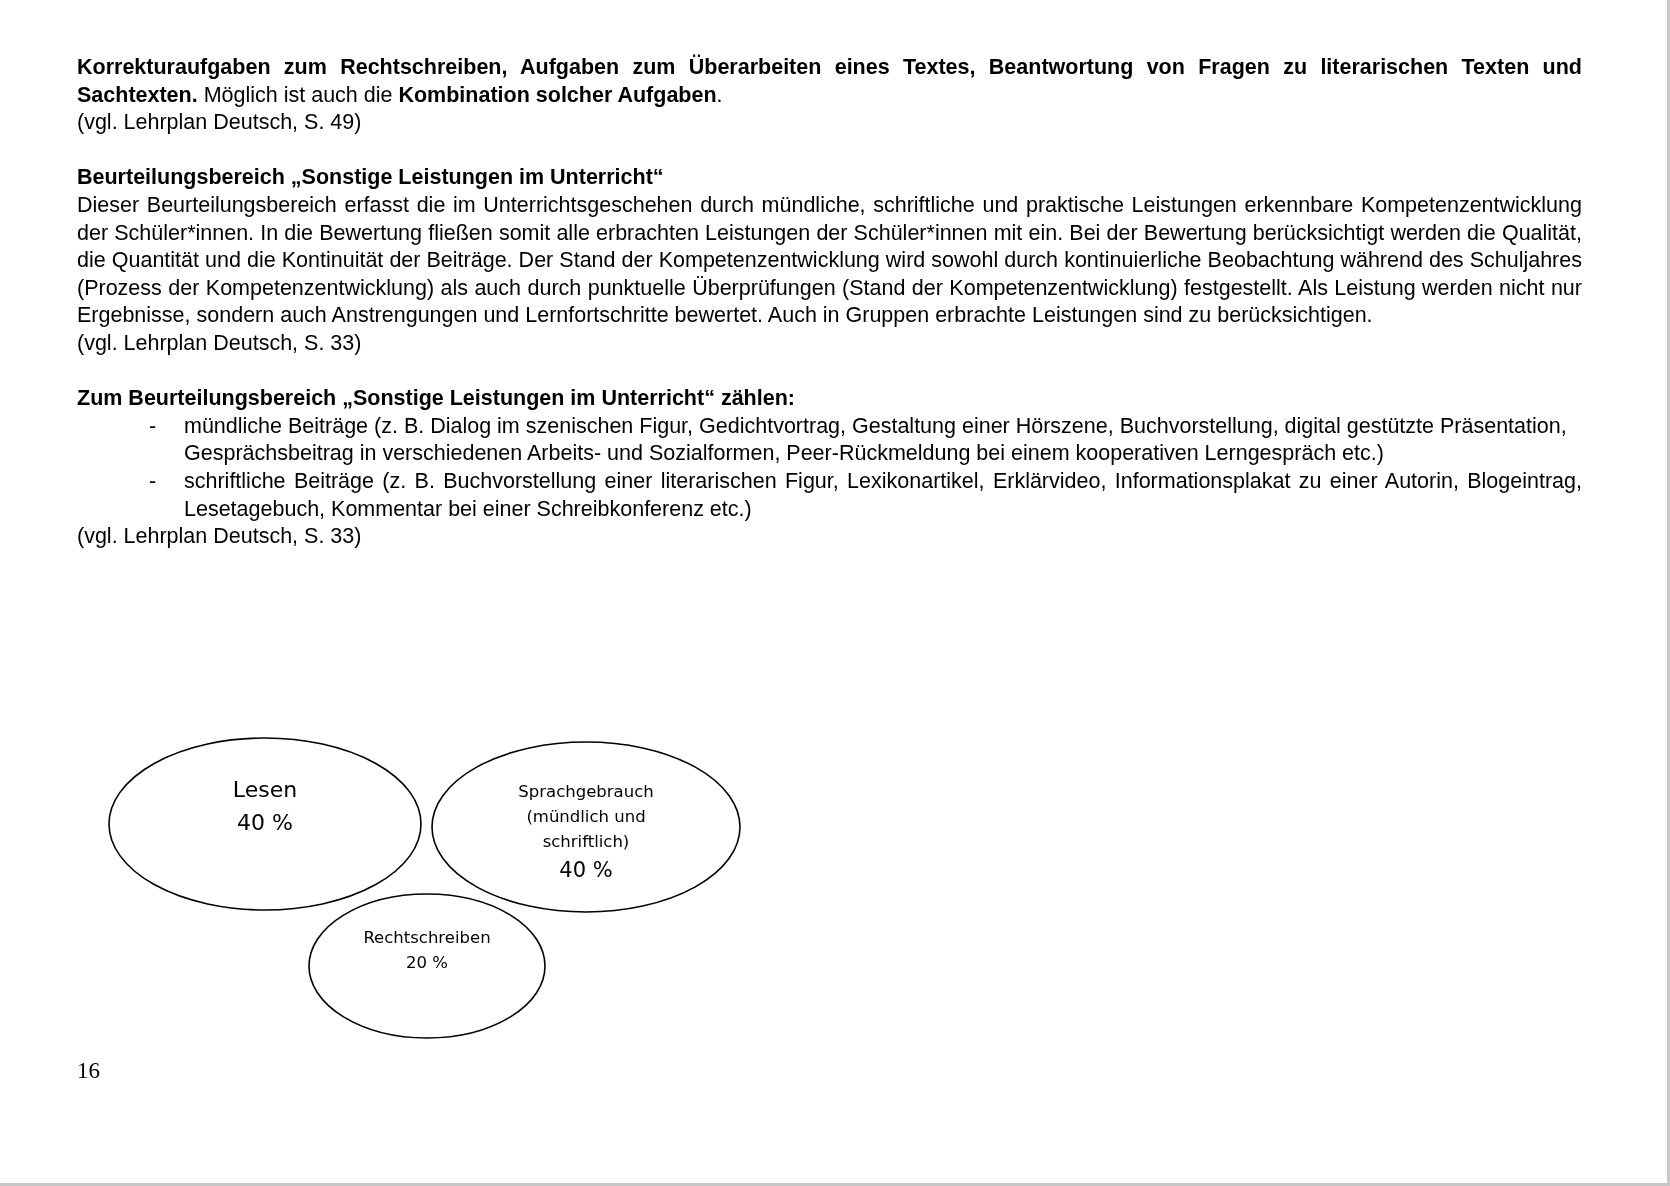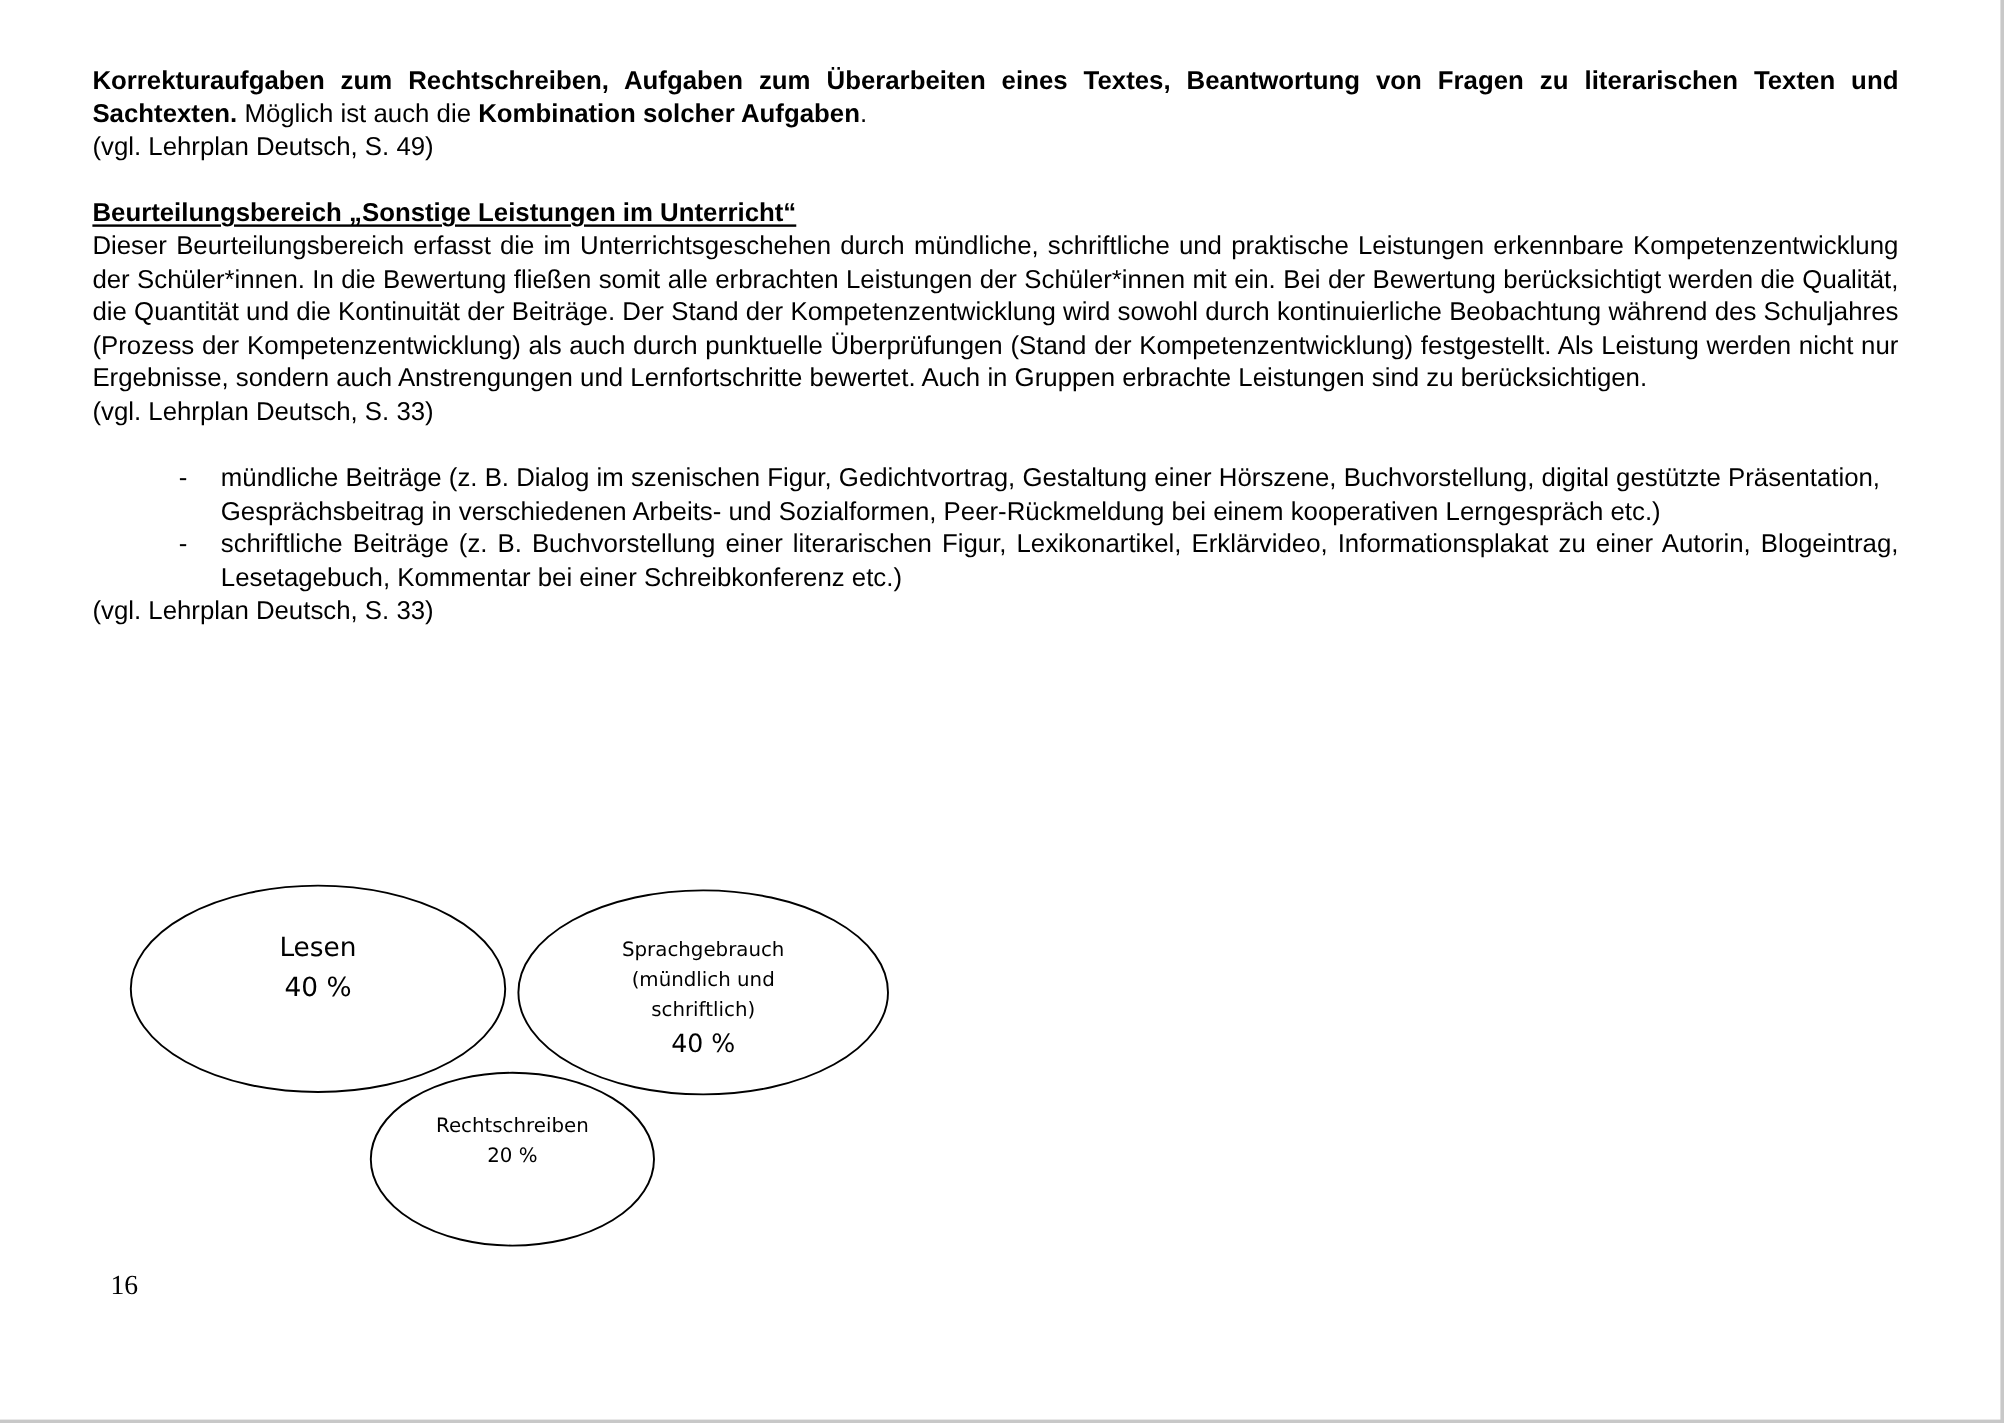--- a/index.html
+++ b/index.html
@@ -16,46 +16,47 @@
     border-right: 3px solid #c8c8c8;
     border-bottom: 3px solid #c8c8c8;
   }
   .content {
     position: absolute; left: 77px; top: 54px; width: 1505px;
     font-size: 21.5px; line-height: 27.6px;
   }
   p { margin: 0; }
   .justify { text-align: justify; }
   .b { font-weight: bold; }
-  .u { text-decoration: underline; text-decoration-thickness: 2px; text-underline-offset: 3px; }
+  .u { text-decoration-thickness: 2px; text-underline-offset: 3px; }
   .gap { height: 27.6px; }
   ul.dash { list-style: none; margin: 0; padding: 0; }
   ul.dash li { position: relative; padding-left: 107px; }
   ul.dash li .dash-mark { position: absolute; left: 72px; top: 0; }
   .gesamt { position: absolute; left: 77px; top: 664px; font-size: 21.5px; font-weight: bold; }
   .diagram { position: absolute; left: 0; top: 0; width: 1670px; height: 1186px; pointer-events: none; }
   .diagram text { font-family: "DejaVu Sans", sans-serif; fill: #000; }
-  .page-num { position: absolute; left: 77px; top: 1058px; font-family: "Liberation Serif", serif; font-size: 23px; margin-left: 15px; }
+  .page-num { position: absolute; left: 77px; top: 1058px; font-family: "Liberation Serif", serif; font-size: 23px; }
 </style>
 </head>
 <body>
 
 <div class="page">
   <div class="content">
     <p class="justify">
       <span class="b">Korrekturaufgaben zum Rechtschreiben, Aufgaben zum Überarbeiten eines Textes, Beantwortung von Fragen zu literarischen Texten und Sachtexten.</span><span> Möglich ist auch die </span><span class="b">Kombination solcher Aufgaben</span><span>.</span>
     </p>
     <p>(vgl. Lehrplan Deutsch, S. 49)</p>
     <div class="gap"></div>
 
     <p class="b u">Beurteilungsbereich „Sonstige Leistungen im Unterricht“</p>
     <p class="justify">Dieser Beurteilungsbereich erfasst die im Unterrichtsgeschehen durch mündliche, schriftliche und praktische Leistungen erkennbare Kompetenzentwicklung der Schüler*innen. In die Bewertung fließen somit alle erbrachten Leistungen der Schüler*innen mit ein. Bei der Bewertung berücksichtigt werden die Qualität, die Quantität und die Kontinuität der Beiträge. Der Stand der Kompetenzentwicklung wird sowohl durch kontinuierliche Beobachtung während des Schuljahres (Prozess der Kompetenzentwicklung) als auch durch punktuelle Überprüfungen (Stand der Kompetenzentwicklung) festgestellt. Als Leistung werden nicht nur Ergebnisse, sondern auch Anstrengungen und Lernfortschritte bewertet. Auch in Gruppen erbrachte Leistungen sind zu berücksichtigen.</p>
     <p>(vgl. Lehrplan Deutsch, S. 33)</p>
     <div class="gap"></div>
 
+    <p class="b u">Zum Beurteilungsbereich „Sonstige Leistungen im Unterricht“ zählen:</p>
     <ul class="dash">
       <li><span class="dash-mark">-</span><span>mündliche Beiträge (z. B. Dialog im szenischen Figur, Gedichtvortrag, Gestaltung einer Hörszene, Buchvorstellung, digital gestützte Präsentation, Gesprächsbeitrag in verschiedenen Arbeits- und Sozialformen, Peer-Rückmeldung bei einem kooperativen Lerngespräch etc.)</span></li>
       <li style="text-align: justify;"><span class="dash-mark">-</span><span>schriftliche Beiträge (z. B. Buchvorstellung einer literarischen Figur, Lexikonartikel, Erklärvideo, Informationsplakat zu einer Autorin, Blogeintrag, Lesetagebuch, Kommentar bei einer Schreibkonferenz etc.)</span></li>
     </ul>
     <p>(vgl. Lehrplan Deutsch, S. 33)</p>
   </div>
 
 
   <svg class="diagram" viewBox="0 0 1670 1186" xmlns="http://www.w3.org/2000/svg">
     <g>

